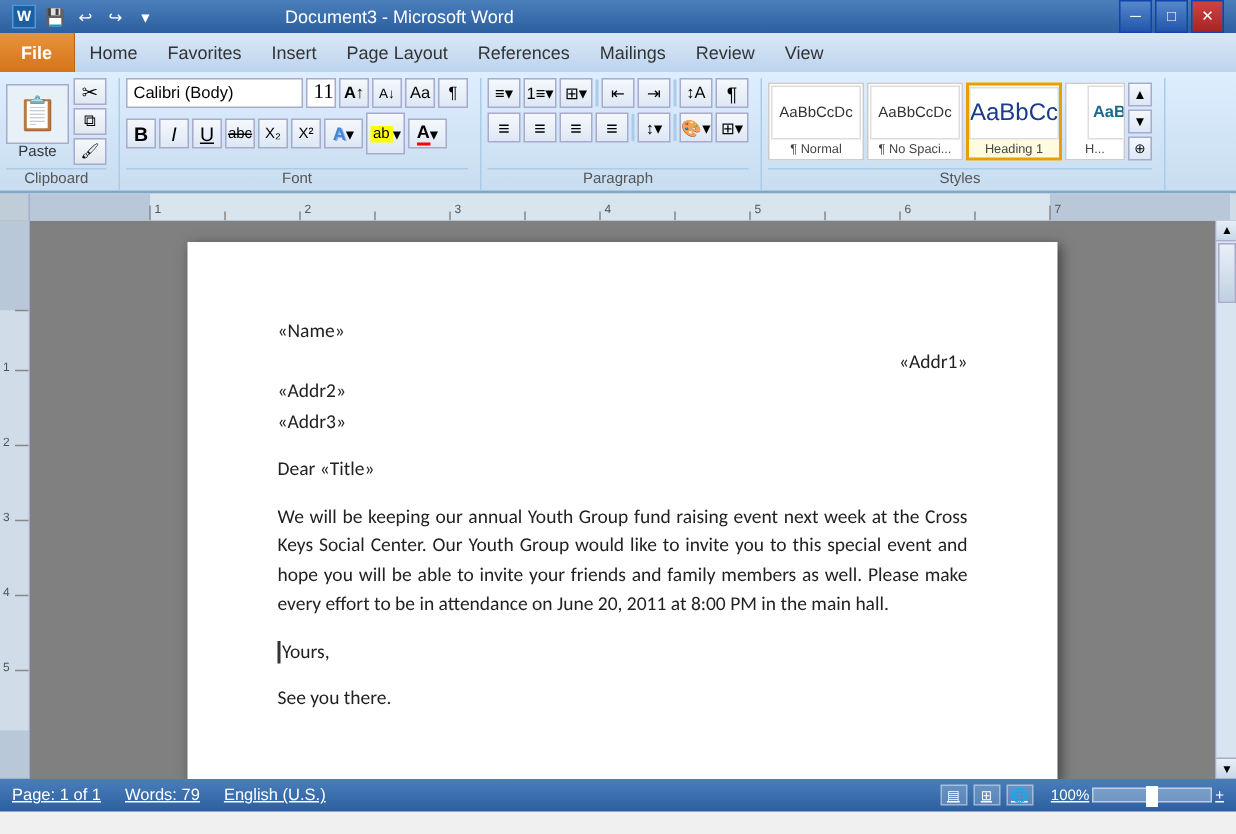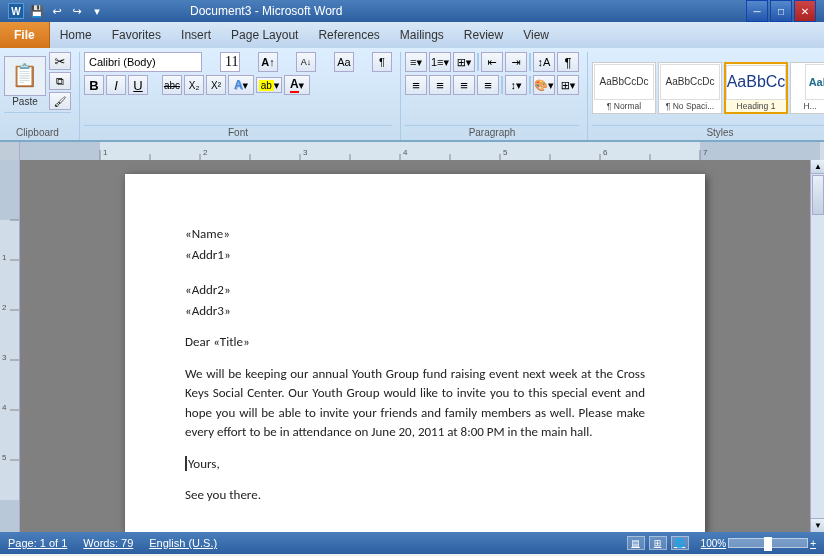--- a/index.html
+++ b/index.html
@@ -105,44 +105,44 @@
         <div style="display:flex;flex-direction:column;align-items:center;cursor:pointer;">
           <div style="width:42px;height:40px;background:#e8f0f8;border:1px solid #aac;display:flex;align-items:center;justify-content:center;font-size:22px;">📋</div>
           <div style="font-size:10px;color:#333;">Paste</div>
         </div>
         <div style="display:flex;flex-direction:column;gap:2px;justify-content:space-around;">
           <div style="width:22px;height:18px;background:linear-gradient(to bottom,#f5f8fc,#e0e8f0);border:1px solid #aac;display:flex;align-items:center;justify-content:center;font-size:13px;cursor:pointer;">✂</div>
           <div style="width:22px;height:18px;background:linear-gradient(to bottom,#f5f8fc,#e0e8f0);border:1px solid #aac;display:flex;align-items:center;justify-content:center;font-size:11px;cursor:pointer;">⧉</div>
           <div style="width:22px;height:18px;background:linear-gradient(to bottom,#f5f8fc,#e0e8f0);border:1px solid #aac;display:flex;align-items:center;justify-content:center;font-size:10px;cursor:pointer;">🖌</div>
         </div>
       </div>
-      <div style="font-size:10px;color:#555;text-align:center;border-top:1px solid #aacce8;padding:14px 0 2px 0;">Clipboard</div>
+      <div style="font-size:10px;color:#555;text-align:center;border-top:1px solid #aacce8;padding:1px 0 2px 0;">Clipboard</div>
     </div>
 
     <div style="display:flex;flex-direction:column;border-right:1px solid #aacce8;padding:0 8px 0 0;margin-right:4px;">
       <div style="display:flex;flex-direction:column;gap:3px;flex:1;padding-bottom:2px;">
 
-        <div style="display:flex;align-items:center;gap:18px;">
+        <div style="display:flex;align-items:center;gap:2px;">
           <div style="display:flex;align-items:center;background:white;border:1px solid #aac;height:20px;padding:0 4px;font-size:11px;width:118px;cursor:pointer;">Calibri (Body)</div>
           <div style="display:flex;align-items:center;background:white;border:1px solid #aac;height:20px;padding:0 4px;font-size:14px;width:20px;cursor:pointer;font-family:Liberation Serif, serif;">11</div>
           <div style="width:20px;height:20px;background:linear-gradient(to bottom,#f5f8fc,#dde8f5);border:1px solid #aac;display:flex;align-items:center;justify-content:center;font-size:11px;cursor:pointer;font-weight:bold;">A↑</div>
           <div style="width:20px;height:20px;background:linear-gradient(to bottom,#f5f8fc,#dde8f5);border:1px solid #aac;display:flex;align-items:center;justify-content:center;font-size:9px;cursor:pointer;">A↓</div>
           <div style="width:20px;height:20px;background:linear-gradient(to bottom,#f5f8fc,#dde8f5);border:1px solid #aac;display:flex;align-items:center;justify-content:center;font-size:11px;cursor:pointer;">Aa</div>
           <div style="width:20px;height:20px;background:linear-gradient(to bottom,#f5f8fc,#dde8f5);border:1px solid #aac;display:flex;align-items:center;justify-content:center;font-size:11px;cursor:pointer;">¶</div>
         </div>
 
         <div style="display:flex;align-items:center;gap:2px;">
           <div style="width:20px;height:20px;background:linear-gradient(to bottom,#f5f8fc,#dde8f5);border:1px solid #aac;display:flex;align-items:center;justify-content:center;font-size:13px;cursor:pointer;font-weight:bold;">B</div>
           <div style="width:20px;height:20px;background:linear-gradient(to bottom,#f5f8fc,#dde8f5);border:1px solid #aac;display:flex;align-items:center;justify-content:center;font-size:13px;cursor:pointer;font-style:italic;">I</div>
           <div style="width:20px;height:20px;background:linear-gradient(to bottom,#f5f8fc,#dde8f5);border:1px solid #aac;display:flex;align-items:center;justify-content:center;font-size:13px;cursor:pointer;text-decoration:underline;">U</div>
-          <div style="width:20px;height:20px;background:linear-gradient(to bottom,#f5f8fc,#dde8f5);border:1px solid #aac;display:flex;align-items:center;justify-content:center;font-size:10px;cursor:pointer;text-decoration:line-through;margin-left:12px;">abc</div>
+          <div style="width:20px;height:20px;background:linear-gradient(to bottom,#f5f8fc,#dde8f5);border:1px solid #aac;display:flex;align-items:center;justify-content:center;font-size:10px;cursor:pointer;text-decoration:line-through;">abc</div>
           <div style="width:20px;height:20px;background:linear-gradient(to bottom,#f5f8fc,#dde8f5);border:1px solid #aac;display:flex;align-items:center;justify-content:center;font-size:10px;cursor:pointer;">X₂</div>
           <div style="width:20px;height:20px;background:linear-gradient(to bottom,#f5f8fc,#dde8f5);border:1px solid #aac;display:flex;align-items:center;justify-content:center;font-size:10px;cursor:pointer;">X²</div>
           <div style="width:26px;height:20px;background:linear-gradient(to bottom,#f5f8fc,#dde8f5);border:1px solid #aac;display:flex;align-items:center;justify-content:center;font-size:11px;cursor:pointer;"><span style="color:#4488cc;font-weight:bold;font-size:12px;text-shadow:1px 1px #88aaff;">A</span>▾</div>
-          <div style="width:26px;height:16px;background:linear-gradient(to bottom,#f5f8fc,#dde8f5);border:1px solid #aac;display:flex;align-items:center;justify-content:center;font-size:11px;cursor:pointer;"><span style="background:#ffff00;padding:0 2px;font-size:10px;">ab</span>▾</div>
+          <div style="width:26px;height:28px;background:linear-gradient(to bottom,#f5f8fc,#dde8f5);border:1px solid #aac;display:flex;align-items:center;justify-content:center;font-size:11px;cursor:pointer;"><span style="background:#ffff00;padding:0 2px;font-size:10px;">ab</span>▾</div>
           <div style="width:26px;height:20px;background:linear-gradient(to bottom,#f5f8fc,#dde8f5);border:1px solid #aac;display:flex;align-items:center;justify-content:center;font-size:11px;cursor:pointer;"><span style="border-bottom:2px solid red;font-size:12px;font-weight:bold;">A</span>▾</div>
         </div>
       </div>
       <div style="font-size:10px;color:#555;text-align:center;border-top:1px solid #aacce8;padding:1px 0 2px 0;">Font</div>
     </div>
 
     <div style="display:flex;flex-direction:column;border-right:1px solid #aacce8;padding:0 8px 0 0;margin-right:4px;">
       <div style="display:flex;flex-direction:column;gap:3px;flex:1;padding-bottom:2px;">
 
         <div style="display:flex;align-items:center;gap:2px;">
@@ -270,21 +270,21 @@
         <line x1="10" y1="250" x2="20" y2="250" stroke="#888" stroke-width="1"></line>
         <text x="2" y="300" font-size="8" fill="#555">5</text>
         <line x1="10" y1="300" x2="20" y2="300" stroke="#888" stroke-width="1"></line>
       </svg>
     </div>
 
     <div style="flex:1;display:flex;justify-content:center;padding:14px 0;overflow-y:auto;background:#808080;">
       <div style="background:white;width:580px;min-height:360px;padding:50px 60px 40px 60px;box-shadow:2px 2px 8px rgba(0,0,0,0.5);font-family:Calibri,Arial,sans-serif;font-size:13px;line-height:1.5;color:#222;">
 
         <div style="margin-bottom:1px;"><span>«Name»</span></div>
-        <div style="margin-bottom:16px;"><span>«Addr1»</span></div>
+        <div style="margin-bottom:0;text-align:right;"><span>«Addr1»</span></div>
         <div style="margin-bottom:1px;"><span>«Addr2»</span></div>
         <div style="margin-bottom:12px;"><span>«Addr3»</span></div>
 
         <div style="margin-bottom:12px;"><span>Dear «Title»</span></div>
 
         <div style="margin-bottom:12px;text-align:justify;"><span>We will be keeping our annual Youth Group fund raising event next week at the Cross Keys Social Center. Our Youth Group would like to invite you to this special event and hope you will be able to invite your friends and family members as well. Please make every effort to be in attendance on June 20, 2011 at 8:00  PM in the main hall.</span></div>
 
         <div style="margin-bottom:12px;"><span style="border-left:2px solid #333;padding-left:1px;">Yours,</span></div>
 
         <div style="margin-bottom:12px;"><span>See you there.</span></div>

